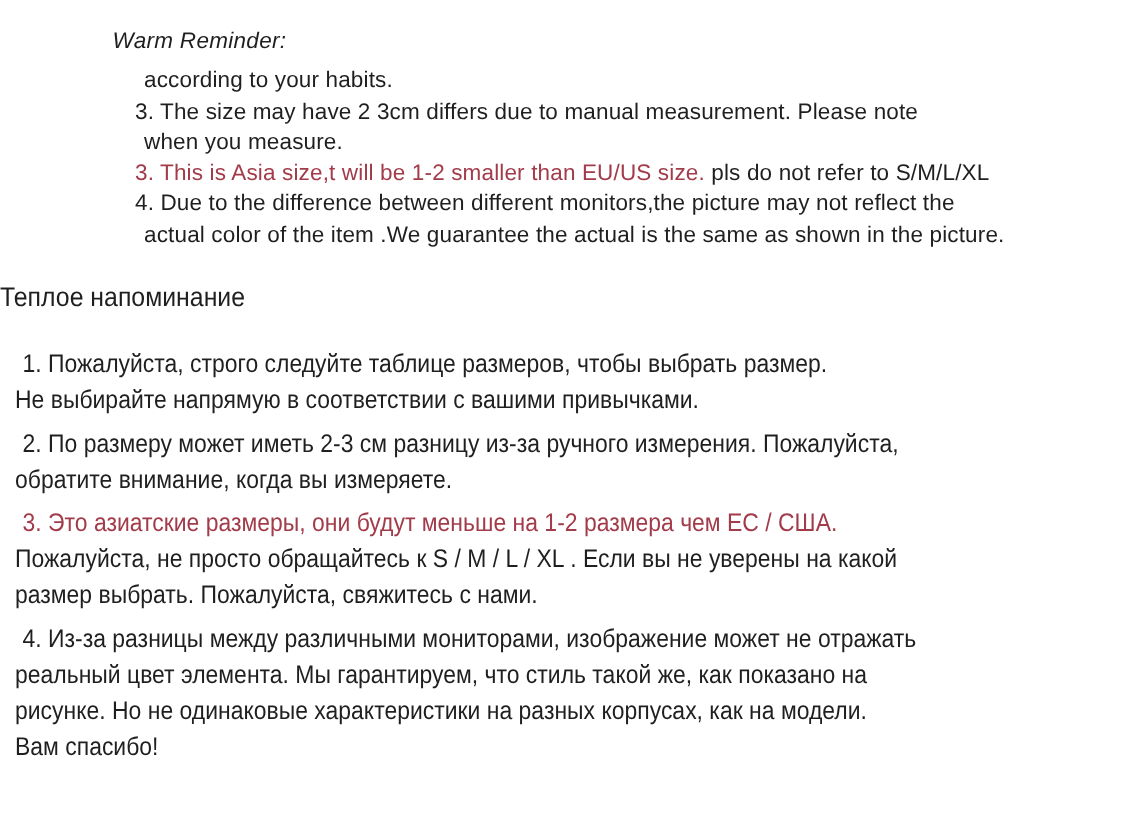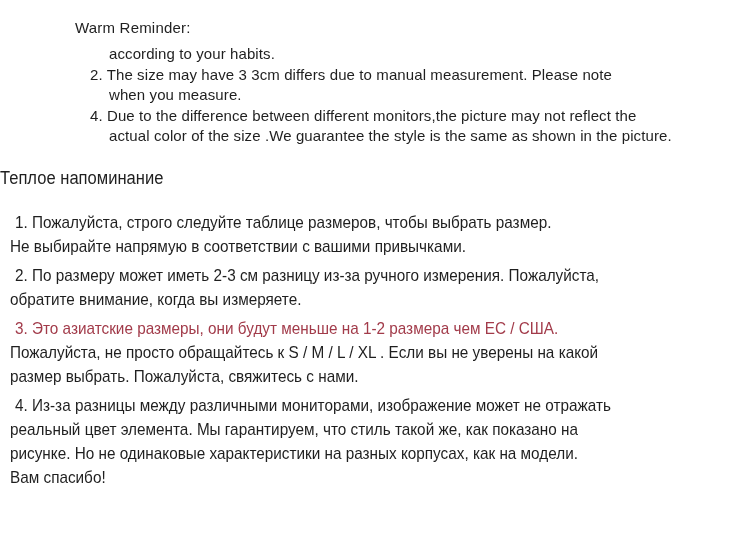--- a/index.html
+++ b/index.html
@@ -11,24 +11,24 @@
     width: 750px;
     height: 556px;
     overflow: hidden;
     font-family: "Liberation Sans", sans-serif;
     color: var(--text, #1f1f1f);
   }
   .page { padding-top: 18px; }
 
   
   .en { padding-left: 75px; font-size: 15px; }
-  .en-heading { line-height: 20px; margin-bottom: 6px; letter-spacing: 0.2px; }
+  .en-heading { line-height: 20px; margin-bottom: 6px; letter-spacing: 0.2px; font-style: italic; }
   .en-items { padding-left: 15px; }
   .en .line { line-height: 20.5px; white-space: nowrap; letter-spacing: 0.1px; }
-  .en .cont { margin-left: 19px; }
+  .en .cont { margin-left: 6px; }
 
   
   .ru { margin-top: 20px; font-size: 17px; }
   .ru-heading { font-size: 18px; line-height: 22px; margin-bottom: 6px;
                 transform: scaleX(0.92); transform-origin: 0 50%; white-space: nowrap; }
   .ru-items { padding-left: 15px; margin-top: 22px; }
   .ru .item { margin-bottom: 5px; }
   .ru .line { line-height: 24px; white-space: nowrap;
               transform: scaleX(0.9); transform-origin: 0 50%; }
   .ru .cont { margin-left: -5px; }
@@ -43,30 +43,31 @@
   <section class="en">
     <div class="en-heading">Warm Reminder:</div>
 
     <div class="en-items">
 
       <div class="item">
         <div class="line cont">according to your habits.</div>
       </div>
 
       <div class="item">
-        <div class="line">2. The size may have 3 3cm differs due to manual measurement. Please note</div>
+        <div class="line">3. The size may have 2 3cm differs due to manual measurement. Please note</div>
         <div class="line cont">when you measure.</div>
       </div>
 
       <div class="item">
+        <div class="line"><span class="red">3. This is Asia size,t will be 1-2 smaller than EU/US size.</span><span> pls do not refer to S/M/L/XL</span></div>
       </div>
 
       <div class="item">
         <div class="line">4. Due to the difference between different monitors,the picture may not reflect the</div>
-        <div class="line cont">actual color of the size .We guarantee the style is the same as shown in the picture.</div>
+        <div class="line cont">actual color of the item .We guarantee the actual is the same as shown in the picture.</div>
       </div>
 
     </div>
   </section>
 
   <section class="ru">
     <div class="ru-heading">Теплое напоминание</div>
 
     <div class="ru-items">
 

